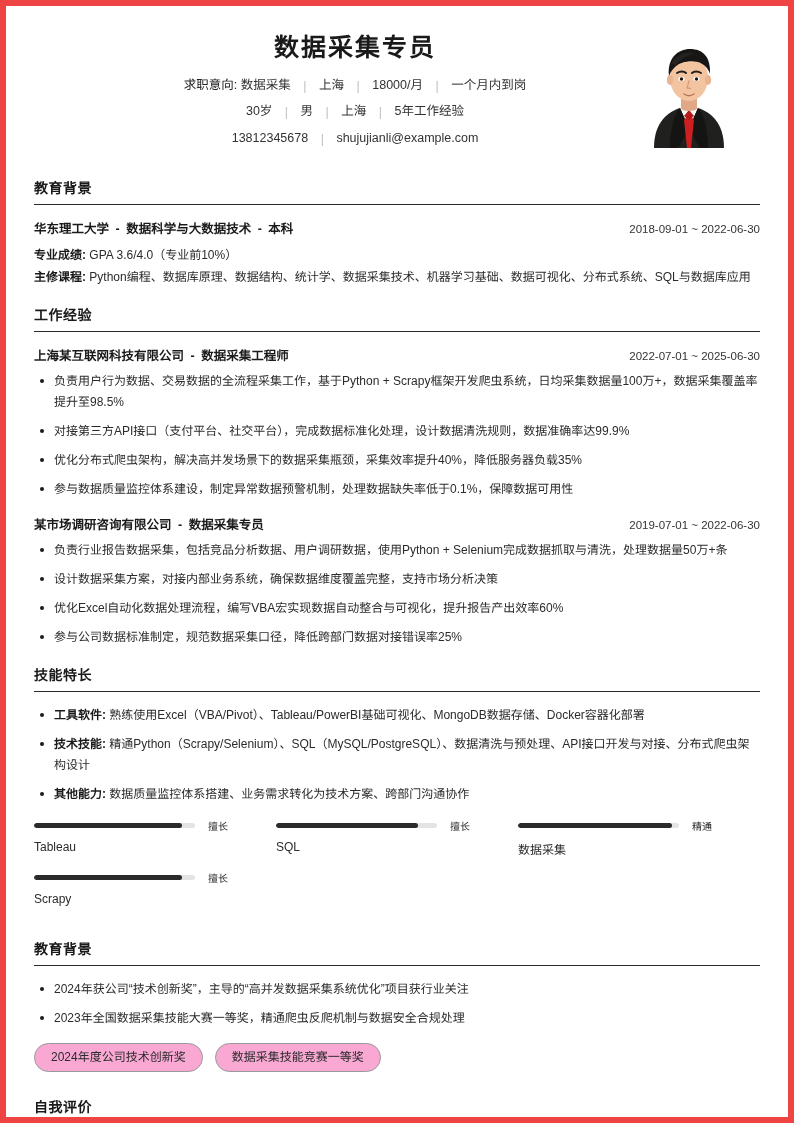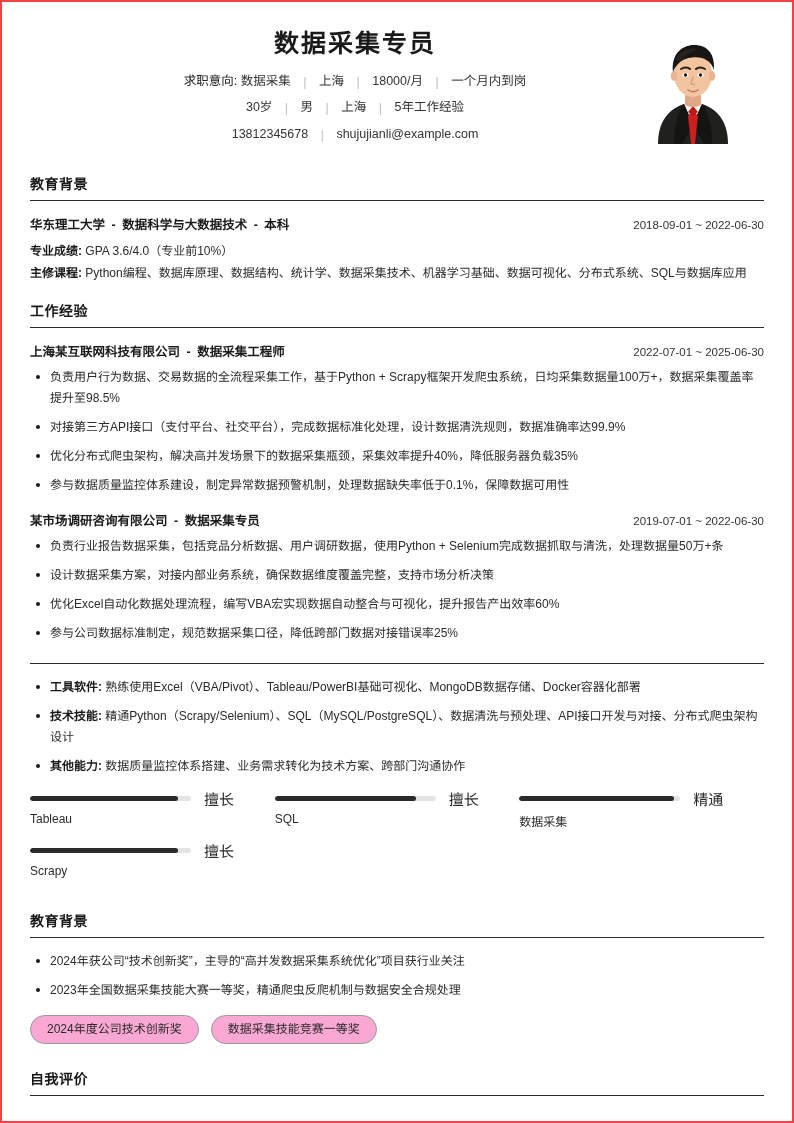--- a/index.html
+++ b/index.html
@@ -12,21 +12,21 @@
     -webkit-font-smoothing: antialiased;
   }
   .page {
     position: relative;
     width: 794px;
     height: 1123px;
     margin: 0 auto;
     background: #ffffff;
     box-sizing: border-box;
     overflow: hidden;
-    border: 2px solid #ef4444;
+    border: 6px solid #ef4444;
   }
   .inner {
     padding: 22px 28px 0 28px;
   }
 
   
   .header {
     position: relative;
     min-height: 118px;
     padding-bottom: 6px;
@@ -175,21 +175,21 @@
   }
   .sb-fill {
     position: absolute;
     left: 0;
     top: 0;
     height: 100%;
     background: #2b2b2b;
     border-radius: 3px;
   }
   .sb-level {
-    font-size: 15px;
+    font-size: 10px;
     color: #2b2b2b;
     margin-left: 13px;
     white-space: nowrap;
   }
   .sb-name {
     font-size: 12px;
     color: #2b2b2b;
     margin-top: 9px;
   }
 
@@ -348,20 +348,21 @@
         <ul class="bullets">
           <li>负责行业报告数据采集，包括竞品分析数据、用户调研数据，使用Python + Selenium完成数据抓取与清洗，处理数据量50万+条</li>
           <li>设计数据采集方案，对接内部业务系统，确保数据维度覆盖完整，支持市场分析决策</li>
           <li>优化Excel自动化数据处理流程，编写VBA宏实现数据自动整合与可视化，提升报告产出效率60%</li>
           <li>参与公司数据标准制定，规范数据采集口径，降低跨部门数据对接错误率25%</li>
         </ul>
       </div>
     </div>
 
     <div class="section">
+      <div class="section-head">技能特长</div>
       <div class="section-rule"></div>
 
       <ul class="bullets">
         <li>
           <b>工具软件:</b>
           <span>熟练使用Excel（VBA/Pivot）、Tableau/PowerBI基础可视化、MongoDB数据存储、Docker容器化部署</span>
         </li>
         <li>
           <b>技术技能:</b>
           <span>精通Python（Scrapy/Selenium）、SQL（MySQL/PostgreSQL）、数据清洗与预处理、API接口开发与对接、分布式爬虫架构设计</span>

